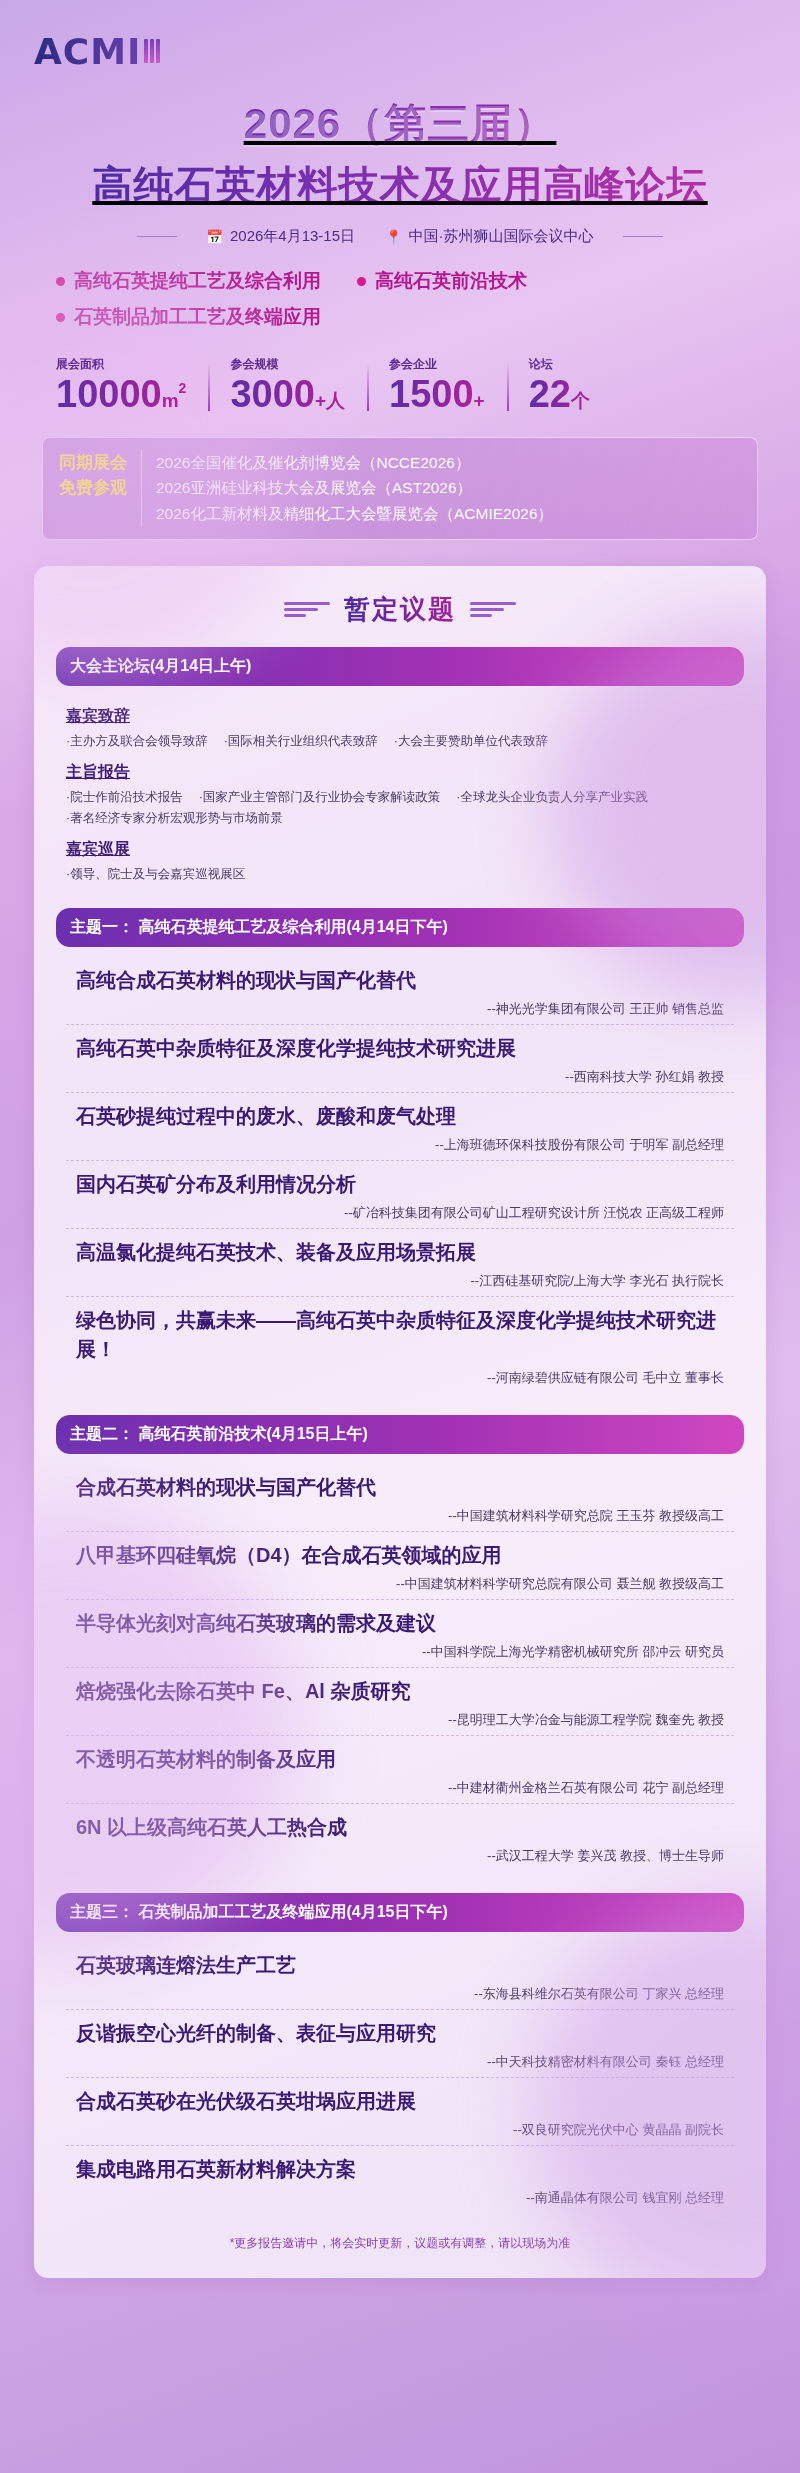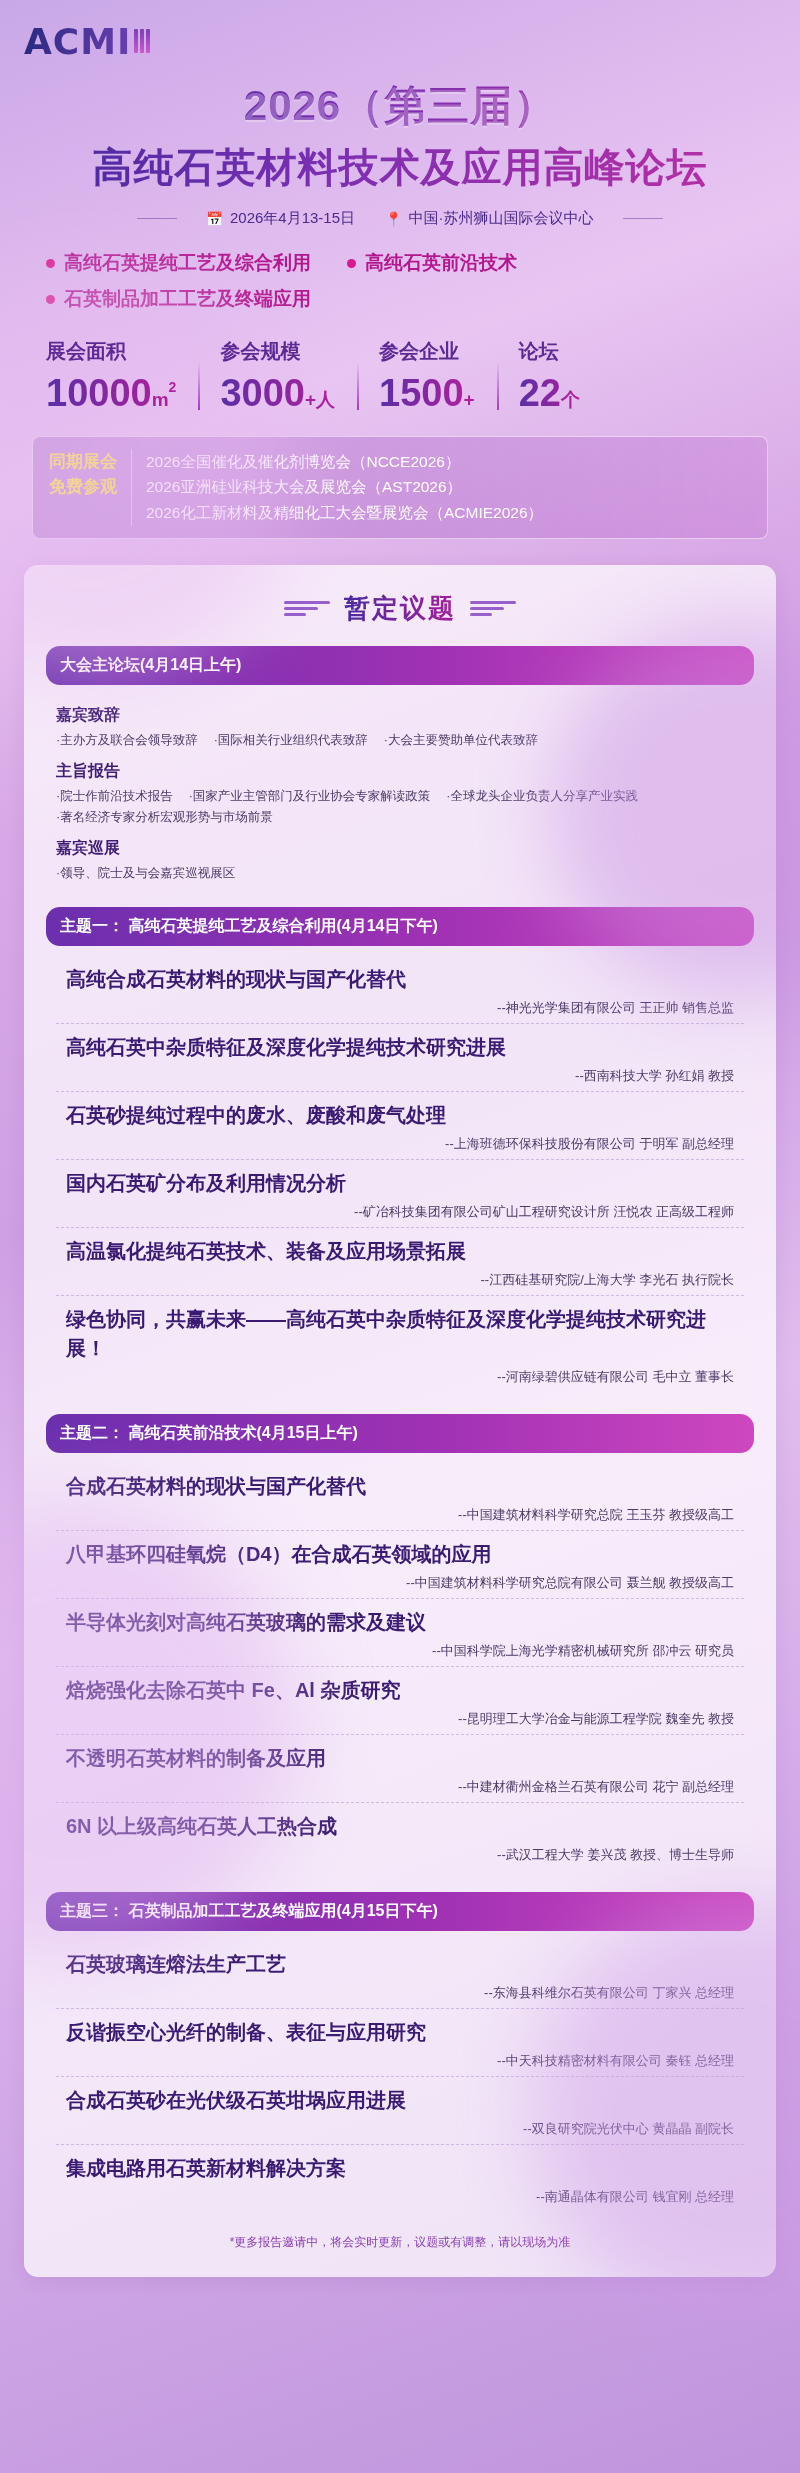--- a/index.html
+++ b/index.html
@@ -8,21 +8,21 @@
     min-height: 2473px;
     font-family: "Liberation Sans", sans-serif;
     background: linear-gradient(160deg, #c9a8e8 0%, #d9b4ec 8%, #e8c6f2 18%, #d8a8e6 30%, #cfa0e4 45%, #e0bdee 60%, #d4abe8 75%, #c9a0e2 88%, #bf94dd 100%);
     position: relative;
     overflow-x: hidden;
   }
   .page {
     position: relative;
     width: 800px;
     min-height: 2473px;
-    padding: 2px;
+    padding: 12px;
   }
   
   .blob { position: absolute; border-radius: 50%; filter: blur(40px); opacity: .45; pointer-events: none; }
   .blob.b1 { width: 420px; height: 420px; left: -120px; top: 260px; background: #e7b9f0; }
   .blob.b2 { width: 380px; height: 380px; right: -130px; top: 620px; background: #c78de0; }
   .blob.b3 { width: 460px; height: 460px; left: -160px; top: 1500px; background: #dfaeee; }
   .blob.b4 { width: 420px; height: 420px; right: -150px; top: 1900px; background: #cf9ae6; }
 
   
   .logo {
@@ -44,21 +44,21 @@
     -webkit-background-clip: text;
     background-clip: text;
     color: transparent;
   }
   .logo .bars { display: inline-block; margin-left: 2px; }
   .logo .bars i {
     display: inline-block; width: 4px; height: 24px; margin-right: 2px;
     background: linear-gradient(180deg,#7a3fb5,#c95ad0); border-radius: 1px;
   }
 
-  .title-wrap { text-align: center; margin-top: 18px; position: relative; }
+  .title-wrap { text-align: center; margin-top: 26px; position: relative; text-decoration: underline; }
   .title-line1 {
     font-size: 42px; font-weight: bold; letter-spacing: 1px;
     background: linear-gradient(90deg, #4a2d9e 0%, #7b2fb0 45%, #b52fa0 100%);
     -webkit-background-clip: text; background-clip: text; color: transparent;
     text-shadow: 0 2px 0 rgba(255,255,255,.25);
   }
   .title-line2 {
     margin-top: 6px;
     font-size: 40px; font-weight: bold; letter-spacing: 1px;
     background: linear-gradient(90deg, #3f2a9c 0%, #7a2fb2 40%, #c02fa2 100%);
@@ -90,21 +90,21 @@
   .stats {
     margin: 26px 44px 0;
     display: flex; align-items: flex-end; gap: 0;
   }
   .stat { padding: 0 22px; position: relative; }
   .stat:first-child { padding-left: 0; }
   .stat + .stat::before {
     content: ""; position: absolute; left: 0; bottom: 4px;
     width: 2px; height: 48px; background: linear-gradient(180deg, rgba(150,60,180,0), #a23bc0);
   }
-  .stat .lab { font-size: 20px; color: #5d2a93; font-weight: bold; margin-bottom: 9px; font-family: Liberation Serif, serif; }
+  .stat .lab { font-size: 12px; color: #5d2a93; font-weight: bold; margin-bottom: 2px; font-family: Liberation Serif, serif; }
   .stat .val {
     font-size: 38px; font-weight: bold; line-height: 1.05;
     background: linear-gradient(90deg, #5a2ea6, #b3219a);
     -webkit-background-clip: text; background-clip: text; color: transparent;
   }
   .stat .val .unit { font-size: 19px; font-weight: bold; }
   .stat .val sup { font-size: 14px; }
 
   
   .colo {
@@ -149,20 +149,21 @@
     background: linear-gradient(90deg, #6b2fae, #a031b4 55%, #cf47c0);
     color: #fff; font-weight: bold; font-size: 16px;
     border-radius: 14px; padding: 9px 14px; margin: 16px 0 8px;
   }
   .sec-head:first-of-type { margin-top: 0; }
 
   .block { padding: 2px 10px 6px; }
   .blk-title {
     font-size: 16px; font-weight: bold; color: #3f1d74;
     margin: 10px 0 4px;
+    text-decoration: underline;
   }
   .sub-list { font-size: 12.5px; color: #4a3a66; line-height: 1.7; display: flex; flex-wrap: wrap; }
   .sub-list span { margin-right: 16px; white-space: nowrap; }
 
   .talk { padding: 9px 10px 6px; border-bottom: 1px dashed rgba(120,70,160,.28); }
   .talk:last-child { border-bottom: none; }
   .talk .tt {
     font-size: 20px; font-weight: bold; color: #3a1a72; line-height: 1.45;
   }
   .talk .sp {

